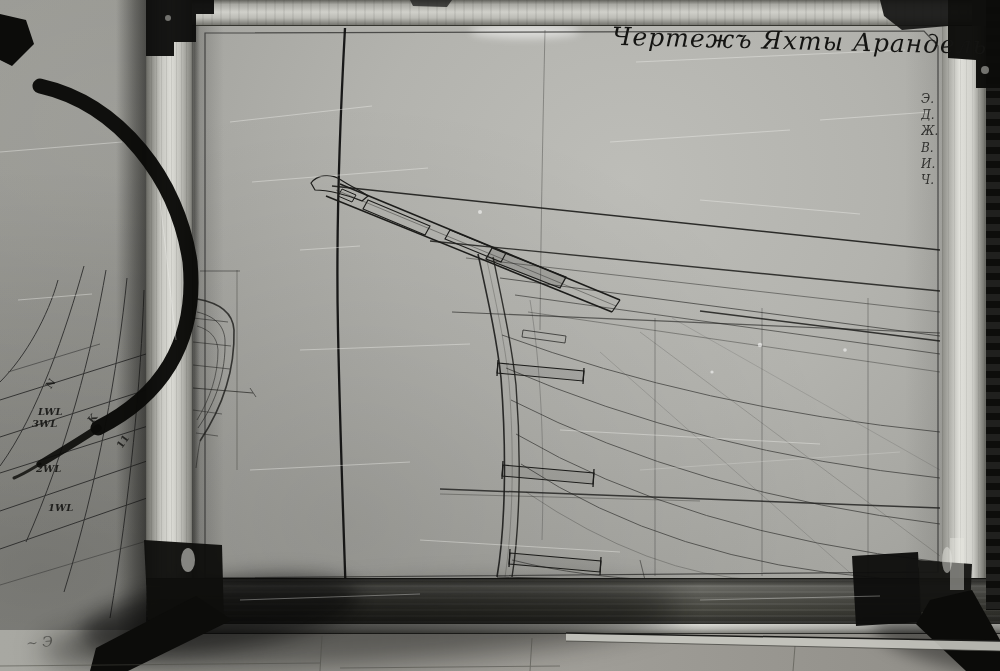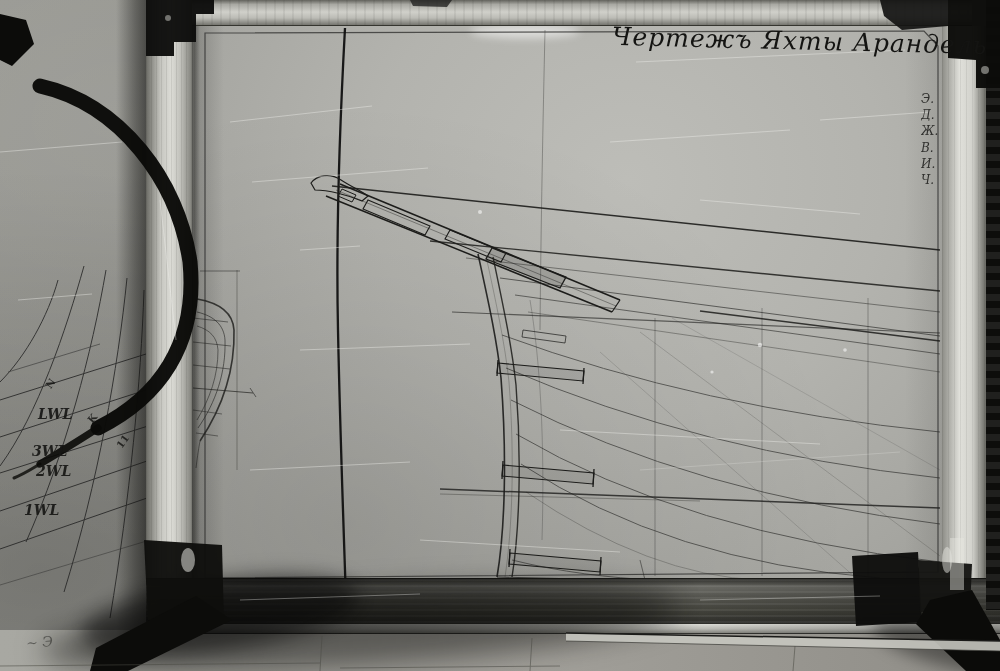--- a/index.html
+++ b/index.html
@@ -71,21 +71,21 @@
     background:rgba(0,0,0,.40);filter:blur(8px);transform:rotate(14deg);}
 
   svg.layer{left:0;top:0;width:1000px;height:671px;pointer-events:none;}
 
   
   .txt{position:absolute;color:#171715;pointer-events:none;}
   .title{left:612px;top:26px;width:340px;font-size:25px;font-style:italic;
     letter-spacing:1px;transform:rotate(1.4deg);color:#141412;white-space:nowrap;}
   .note{left:921px;width:26px;height:16px;font-size:12px;font-style:italic;
     color:#21211f;opacity:.88;overflow:hidden;}
-  .wlabel{font-size:14px;font-weight:bold;font-style:italic;opacity:.92;}
+  .wlabel{font-size:10px;font-weight:bold;font-style:italic;opacity:.92;}
   .gmark{font-size:10px;font-weight:bold;opacity:.85;}
   .scribble{left:26px;top:634px;font-size:14px;font-style:italic;opacity:.5;
     transform:rotate(-4deg);color:#1a1a18;}
 </style>
 </head>
 <body>
 
 <div id="photo">
 
   <div class="abs wall"></div>
@@ -281,22 +281,22 @@
   <div class="txt title">Чертежъ Яхты Арандель</div>
 
   <div class="txt note" style="top:92px">Э.</div>
   <div class="txt note" style="top:108px">Д.</div>
   <div class="txt note" style="top:124px">Ж.</div>
   <div class="txt note" style="top:141px">В.</div>
   <div class="txt note" style="top:157px">И.</div>
   <div class="txt note" style="top:173px">Ч.</div>
 
   <div class="txt wlabel" style="left:38px;top:406px">LWL</div>
-  <div class="txt wlabel" style="left:32px;top:443px">3WL</div>
+  <div class="txt wlabel" style="left:32px;top:418px">3WL</div>
   <div class="txt wlabel" style="left:36px;top:463px">2WL</div>
-  <div class="txt wlabel" style="left:24px;top:502px">1WL</div>
+  <div class="txt wlabel" style="left:48px;top:502px">1WL</div>
 
   <div class="txt gmark" style="left:46px;top:378px;transform:rotate(-55deg)">N</div>
   <div class="txt gmark" style="left:88px;top:413px;transform:rotate(-50deg)">K</div>
   <div class="txt gmark" style="left:116px;top:436px;transform:rotate(-55deg)">11</div>
 
   <div class="txt scribble">~ Э</div>
 </div>
 
 </body></html>

